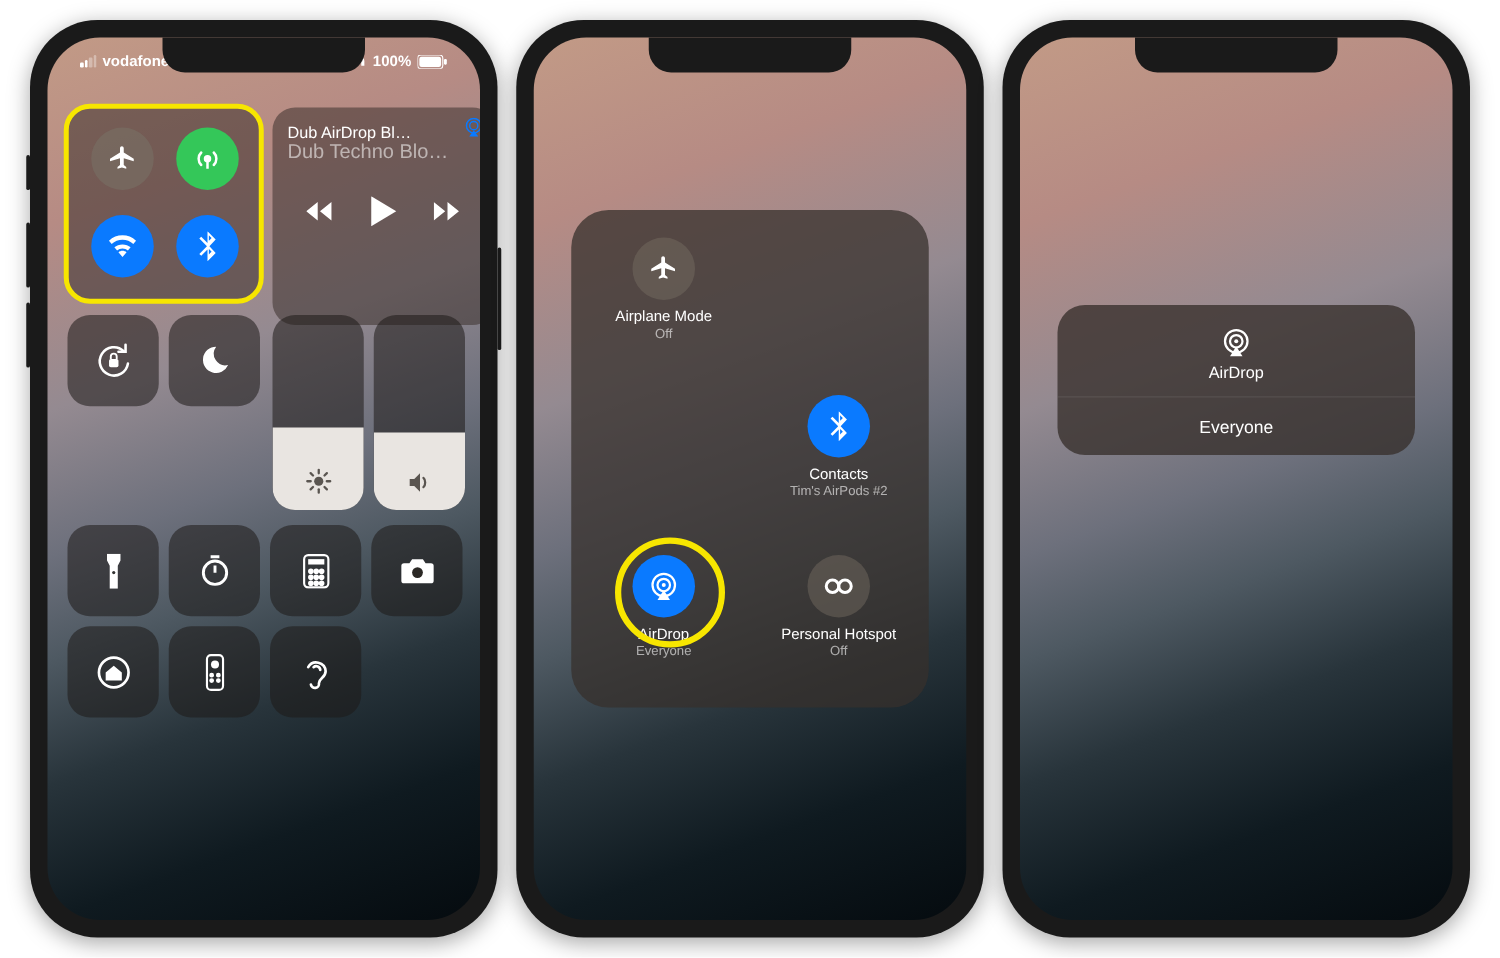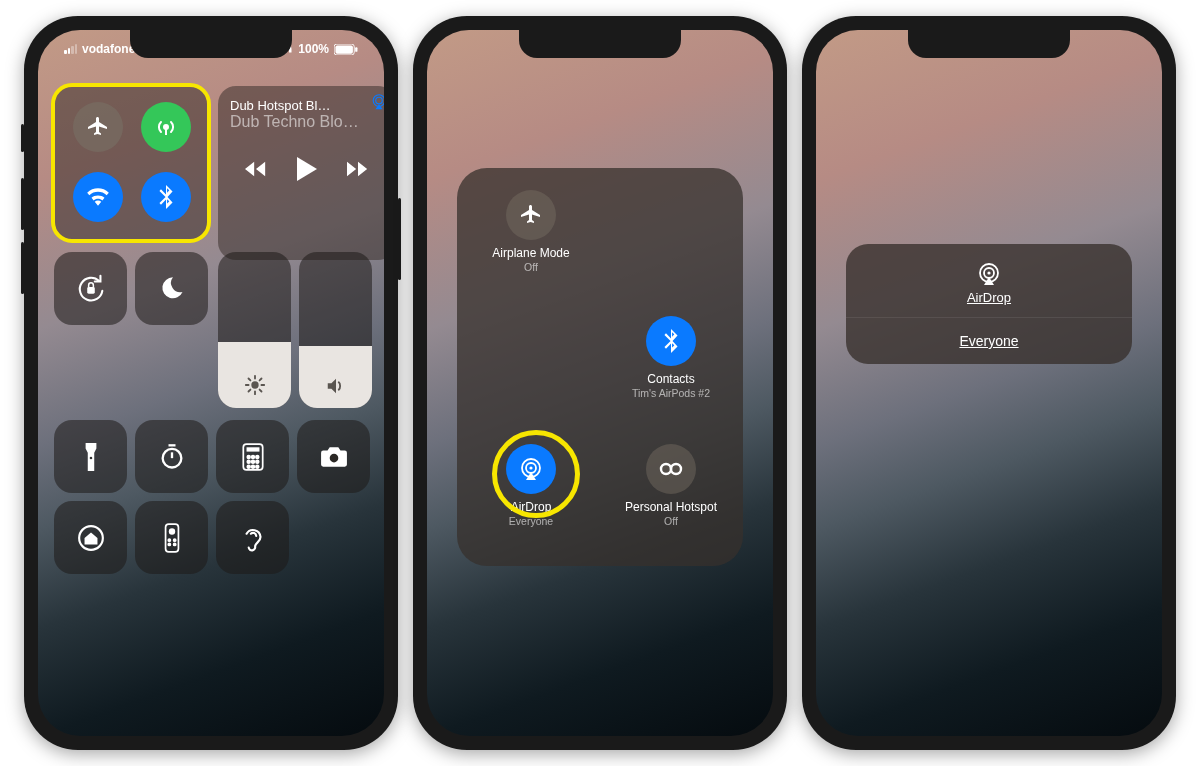--- a/index.html
+++ b/index.html
@@ -43,21 +43,21 @@
   .p1 .vol{left:261px;top:222px;width:73px;height:156px;border-radius:18px;overflow:hidden;background:rgba(30,26,24,.55);}
   .p1 .bright .fill{position:absolute;bottom:0;left:0;right:0;height:42%;background:#e9e5e1;}
   .p1 .vol .fill{position:absolute;bottom:0;left:0;right:0;height:40%;background:#e9e5e1;}
   .p1 .bright .ic,.p1 .vol .ic{position:absolute;bottom:12px;left:50%;transform:translateX(-50%);color:#5a5550;}
   .p1 .mirror{left:16px;top:305px;width:154px;height:73px;display:flex;align-items:center;gap:10px;padding:0 12px;color:#fff;}
   .p1 .mirror span.lbl{font-size:12px;line-height:1.15;}
   .p1 .gridB{position:absolute;top:390px;left:16px;display:grid;grid-template-columns:repeat(4,73px);grid-template-rows:repeat(2,73px);gap:8px;}
   .sq{background:rgba(30,26,24,.55);border-radius:18px;display:flex;align-items:center;justify-content:center;color:#fff;}
   .airicon{position:absolute;top:8px;right:8px;color:#0a7aff;}
   
-  .p2 .panel,.p3 .panel{position:absolute;color:#fff;text-decoration:underline;}
+  .p2 .panel,.p3 .panel{position:absolute;color:#fff;}
   .p2 .panel{top:138px;left:30px;right:30px;height:398px;background:rgba(55,48,44,.75);border-radius:30px;}
   .p2 .cell{position:absolute;width:140px;text-align:center;}
   .p2 .cell .circ{margin:0 auto;}
   .p2 .cell .lab{font-size:12px;margin-top:6px;}
   .p2 .cell .sub{font-size:10.5px;color:rgba(255,255,255,.6);margin-top:1px;}
   .p2 .c1{top:22px;left:4px;} .p2 .c2{top:22px;left:144px;}
   .p2 .c3{top:148px;left:4px;} .p2 .c4{top:148px;left:144px;}
   .p2 .c5{top:276px;left:4px;} .p2 .c6{top:276px;left:144px;}
   .ring{position:absolute;border:5px solid #f7e600;border-radius:50%;width:78px;height:78px;pointer-events:none;}
   
@@ -142,21 +142,21 @@
     </div>
 
     <div class="card media">
       <span class="airicon">
         <svg width="18" height="16" viewBox="0 0 24 22">
               <circle cx="12" cy="9" r="8" fill="none" stroke="currentColor" stroke-width="1.6"></circle>
               <circle cx="12" cy="9" r="4.5" fill="none" stroke="currentColor" stroke-width="1.6"></circle>
               <path d="M7 21l5-7 5 7z" fill="currentColor"></path>
             </svg>
       </span>
-      <div class="ttl">Dub Hotspot Bl…</div>
+      <div class="ttl">Dub AirDrop Bl…</div>
       <div class="sub">Dub Techno Blo…</div>
       <div class="controls">
         <span>
               <svg width="22" height="16" viewBox="0 0 24 16">
                 <path fill="#fff" d="M12 8l10-8v16L12 8zm-12 0L10 0v16L0 8z"></path>
               </svg>
             </span>
         <span>
               <svg width="22" height="24" viewBox="0 0 20 24">
                 <path fill="#fff" d="M0 0l20 12L0 24z"></path>

